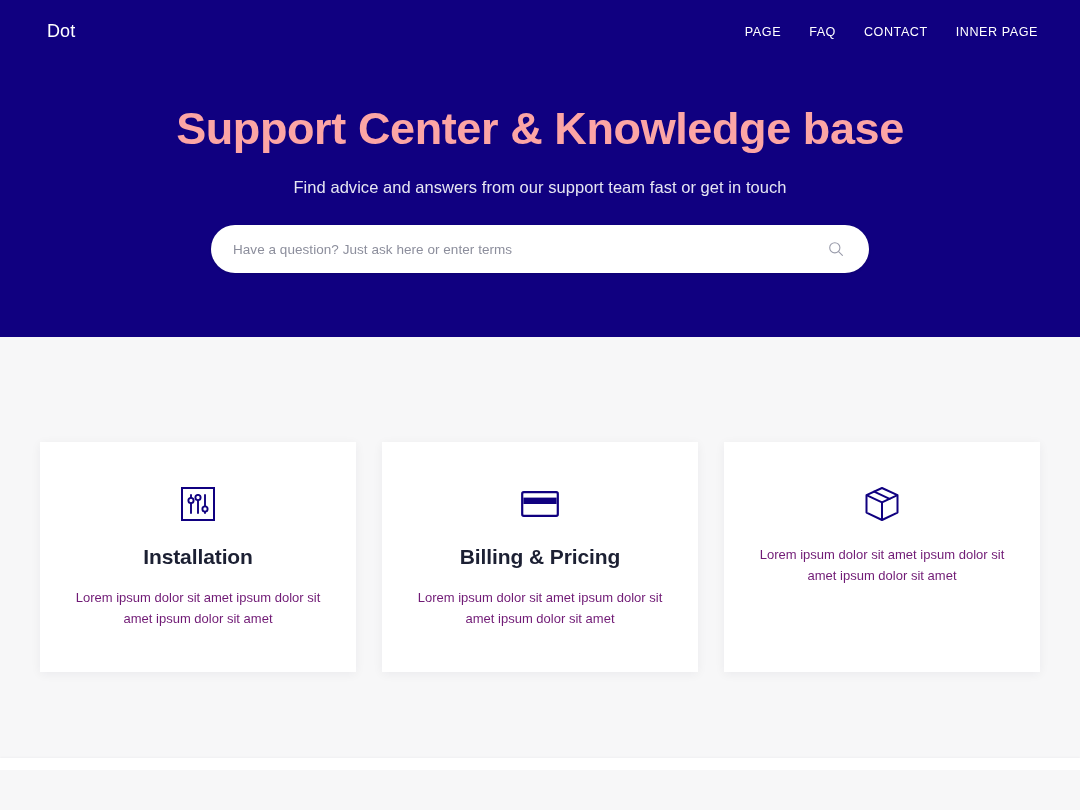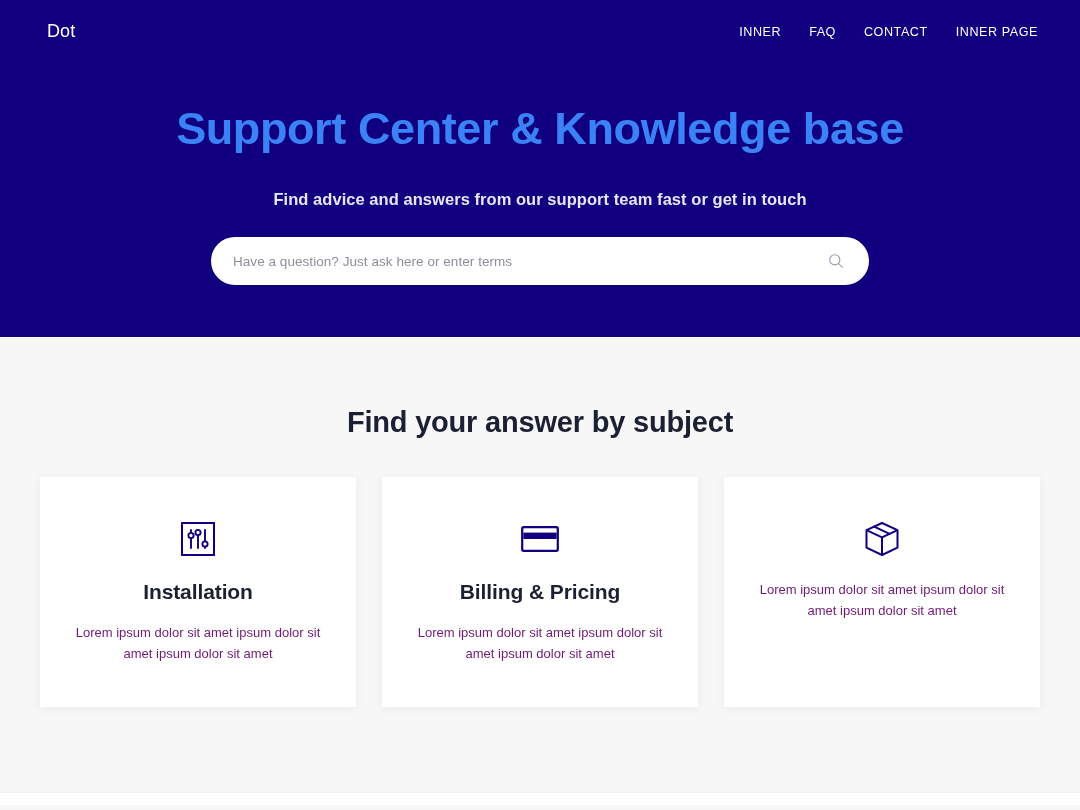--- a/index.html
+++ b/index.html
@@ -71,29 +71,29 @@
     top: 0;
     left: 0;
     width: 1080px;
     padding-top: 103px;
     text-align: center;
   }
 
   .hero-title {
     font-size: 45px;
     font-weight: 700;
-    color: #3b82f6;
+    color: #fca5a5;
     letter-spacing: -0.4px;
     line-height: 1.16;
   }
 
   .hero-subtitle {
-    margin-top: 33px;
+    margin-top: 21px;
     font-size: 16.5px;
-    font-weight: 700;
+    font-weight: 400;
     color: #e6e6f2;
     letter-spacing: 0.05px;
     line-height: 1.4;
   }
 
   
   .search-wrap {
     margin: 26px auto 0;
     width: 658px;
     height: 48px;
@@ -209,21 +209,21 @@
 </head>
 <body>
 
 <header class="hero">
 
   <nav class="navbar">
     <a class="brand">Dot</a>
 
     <ul class="nav-links">
       <li>
-        <a class="nav-link">INNER</a>
+        <a class="nav-link">PAGE</a>
       </li>
       <li>
         <a class="nav-link">FAQ</a>
       </li>
       <li>
         <a class="nav-link">CONTACT</a>
       </li>
       <li>
         <a class="nav-link">INNER PAGE</a>
       </li>
@@ -243,21 +243,20 @@
             <line x1="10.6" y1="10.6" x2="14.4" y2="14.4" stroke="#9a9cab" stroke-width="1.1" stroke-linecap="round"></line>
           </svg>
         </span>
       </button>
     </form>
   </div>
 </header>
 
 <main class="subjects">
 
-  <h2 class="section-title">Find your answer by subject</h2>
 
   <div class="cards">
 
     <article class="card">
       <div class="card-icon">
         <svg width="36" height="36" viewBox="0 0 36 36" fill="none" aria-hidden="true">
           <rect x="2" y="2" width="32" height="32" stroke="#100080" stroke-width="2"></rect>
           <line x1="11" y1="9" x2="11" y2="27" stroke="#100080" stroke-width="1.9" stroke-linecap="round"></line>
           <line x1="18" y1="9" x2="18" y2="27" stroke="#100080" stroke-width="1.9" stroke-linecap="round"></line>
           <line x1="25" y1="9" x2="25" y2="27" stroke="#100080" stroke-width="1.9" stroke-linecap="round"></line>

